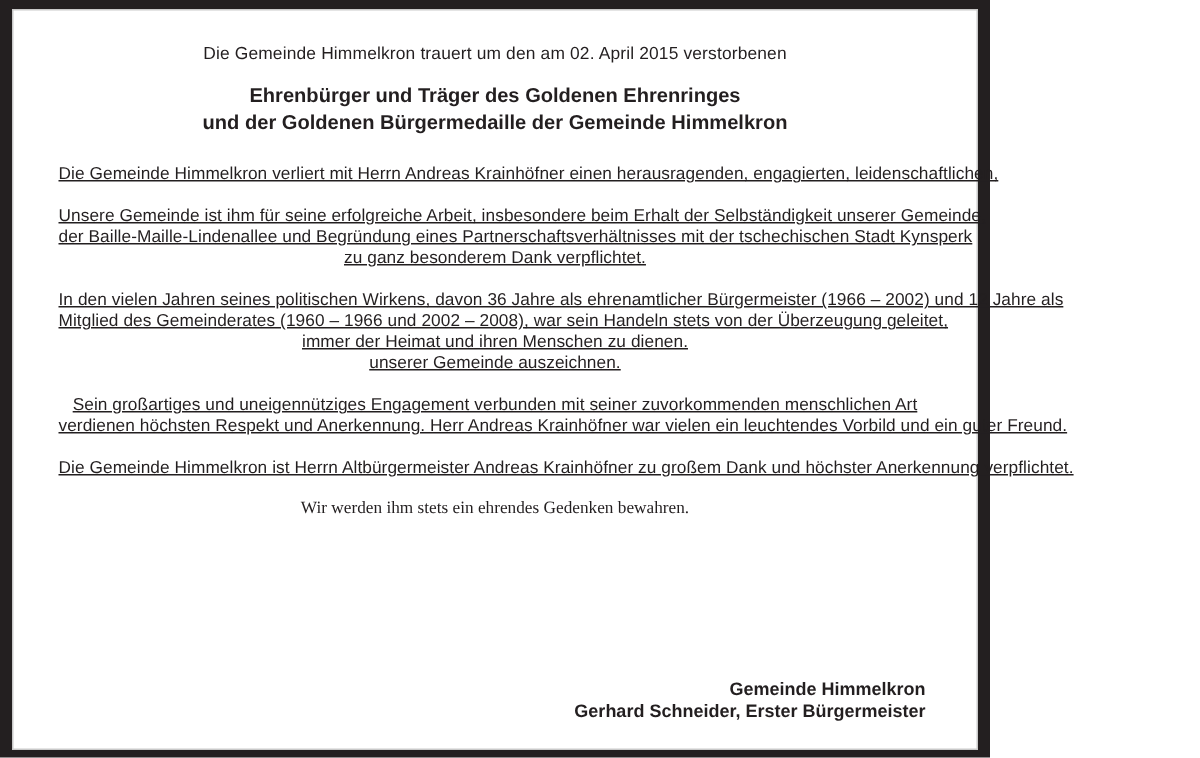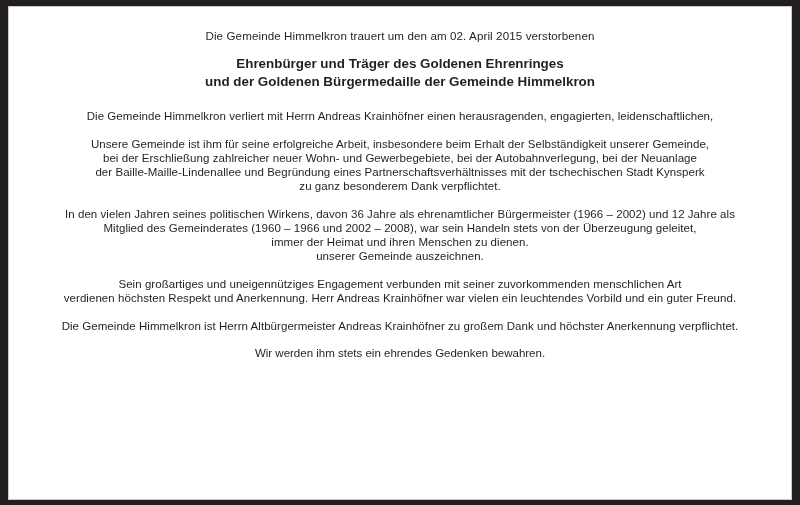--- a/index.html
+++ b/index.html
@@ -13,21 +13,21 @@
     font-family: "Liberation Sans", sans-serif;
     color: #231f20;
     overflow: hidden;
   }
 
   
   .notice {
     position: absolute;
     left: 0;
     top: 0;
-    width: 800px;
+    width: 660px;
     height: 505px;
     box-sizing: border-box;
     background: #231f20;
     padding: 6px 8px 5px 8px;
   }
   .notice-inner {
     width: 100%;
     height: 100%;
     box-sizing: border-box;
     background: #ffffff;
@@ -69,29 +69,31 @@
   }
   .paragraph {
     text-align: center;
     font-size: 11.5px;
     line-height: 14px;
     letter-spacing: 0.05px;
     margin: 0 0 14px 0;
   }
   .paragraph div {
     white-space: nowrap;
+    text-decoration: underline;
   }
   .paragraph.tight {
     margin-bottom: 13px;
   }
   .closing {
     text-align: center;
     font-size: 11.5px;
     line-height: 14px;
     margin: 12px;
+    font-family: Liberation Serif, serif;
   }
 
   
   .signature {
     position: absolute;
     right: 34px;
     bottom: 17px;
     text-align: right;
     font-size: 12px;
     font-weight: bold;
@@ -116,21 +118,20 @@
     </div>
 
     <div class="body-block">
 
       <div class="paragraph">
         <div>Die Gemeinde Himmelkron verliert mit Herrn Andreas Krainhöfner einen herausragenden, engagierten, leidenschaftlichen,</div>
       </div>
 
       <div class="paragraph">
         <div>Unsere Gemeinde ist ihm für seine erfolgreiche Arbeit, insbesondere beim Erhalt der Selbständigkeit unserer Gemeinde,</div>
-        <div>bei der Erschließung zahlreicher neuer Wohn- und Gewerbegebiete, bei der Autobahnverlegung, bei der Neuanlage</div>
         <div>der Baille-Maille-Lindenallee und Begründung eines Partnerschaftsverhältnisses mit der tschechischen Stadt Kynsperk</div>
         <div>zu ganz besonderem Dank verpflichtet.</div>
       </div>
 
       <div class="paragraph">
         <div>In den vielen Jahren seines politischen Wirkens, davon 36 Jahre als ehrenamtlicher Bürgermeister (1966 – 2002) und 12 Jahre als</div>
         <div>Mitglied des Gemeinderates (1960 – 1966 und 2002 – 2008), war sein Handeln stets von der Überzeugung geleitet,</div>
         <div>immer der Heimat und ihren Menschen zu dienen.</div>
         <div>unserer Gemeinde auszeichnen.</div>
       </div>
@@ -140,15 +141,19 @@
         <div>verdienen höchsten Respekt und Anerkennung. Herr Andreas Krainhöfner war vielen ein leuchtendes Vorbild und ein guter Freund.</div>
       </div>
 
       <div class="paragraph tight">
         <div>Die Gemeinde Himmelkron ist Herrn Altbürgermeister Andreas Krainhöfner zu großem Dank und höchster Anerkennung verpflichtet.</div>
       </div>
 
       <p class="closing">Wir werden ihm stets ein ehrendes Gedenken bewahren.</p>
     </div>
 
+    <div class="signature">
+      <div>Gemeinde Himmelkron</div>
+      <div>Gerhard Schneider, Erster Bürgermeister</div>
+    </div>
 
   </div>
 </div>
 
 </body></html>

